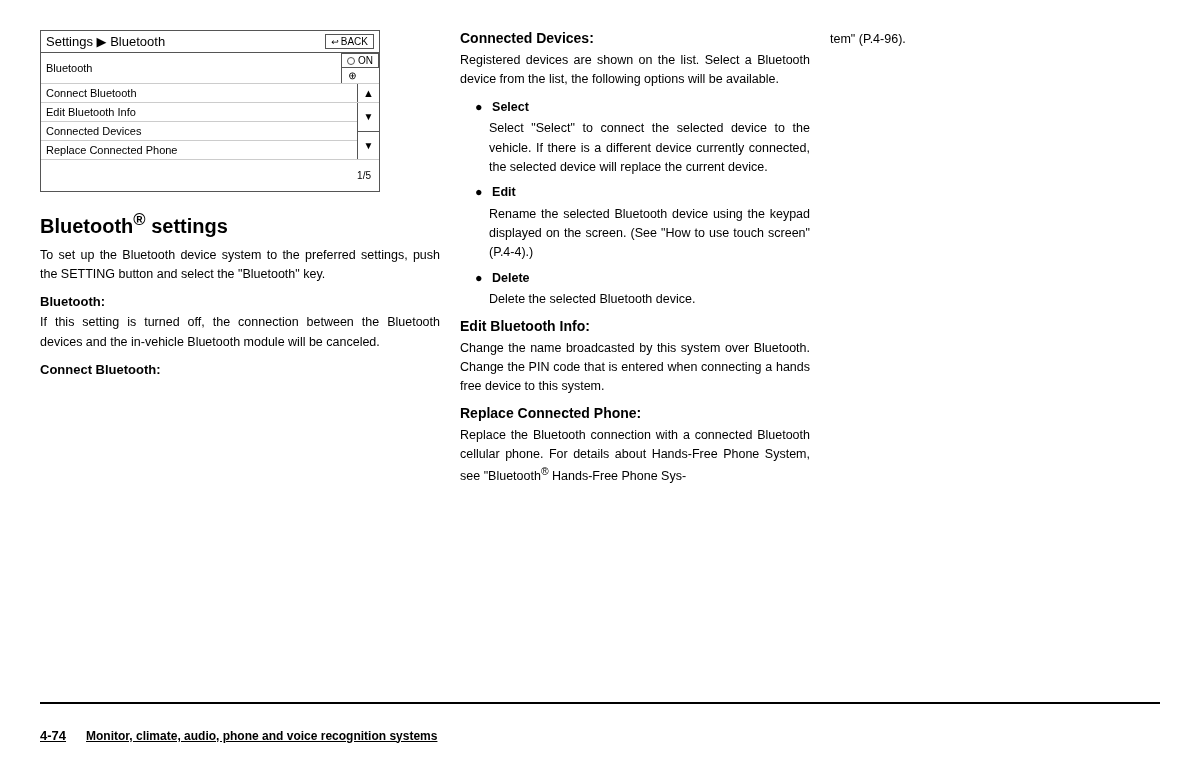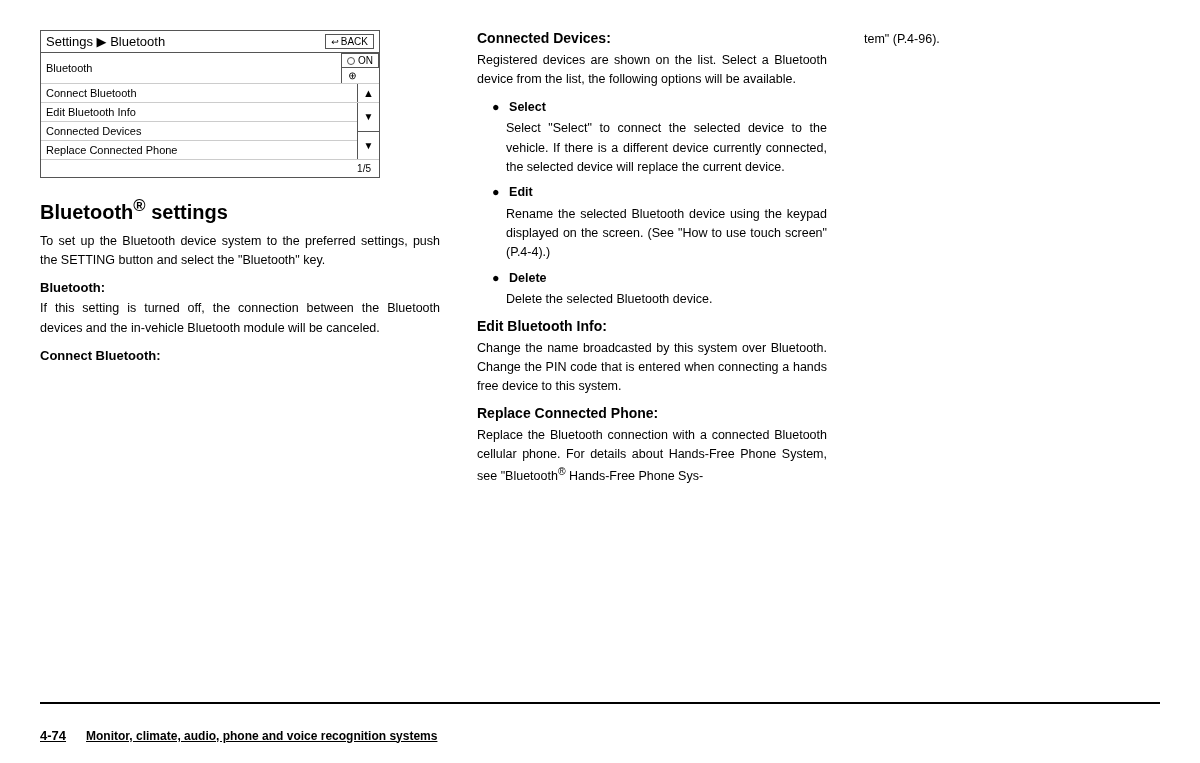--- a/index.html
+++ b/index.html
@@ -18,21 +18,21 @@
       width: 1200px;
       height: 763px;
       padding: 30px 40px 20px 40px;
       display: flex;
       flex-direction: column;
     }
 
     .main-content {
       display: flex;
       flex: 1;
-      gap: 17px;
+      gap: 0;
     }
 
     
     .left-column {
       width: 420px;
       flex-shrink: 0;
       padding-right: 20px;
     }
 
     
@@ -78,21 +78,21 @@
       width: 8px;
       height: 8px;
       border-radius: 50%;
       border: 1px solid #555;
       background: #fff;
     }
 
     .ui-footer {
       display: flex;
       justify-content: flex-end;
-      padding: 3px 8px;
+      padding: 10px 8px;
       font-size: 10px;
       border-top: 1px solid #ccc;
     }
 
     .figure-id {
       text-align: right;
       font-size: 11px;
       color: #555;
       margin-top: 4px;
       width: 340px;

